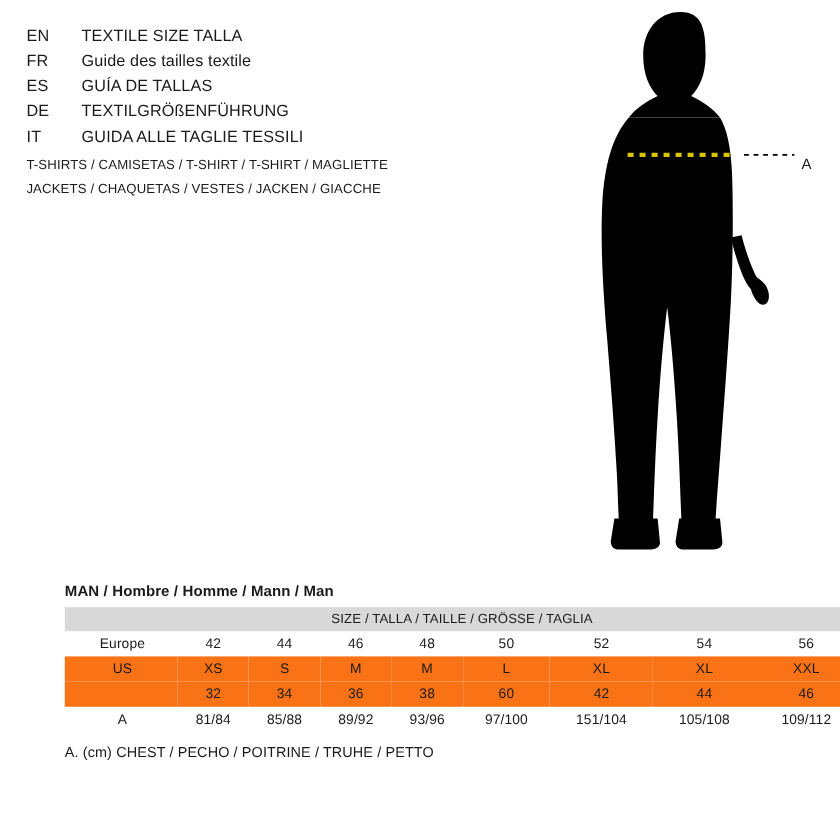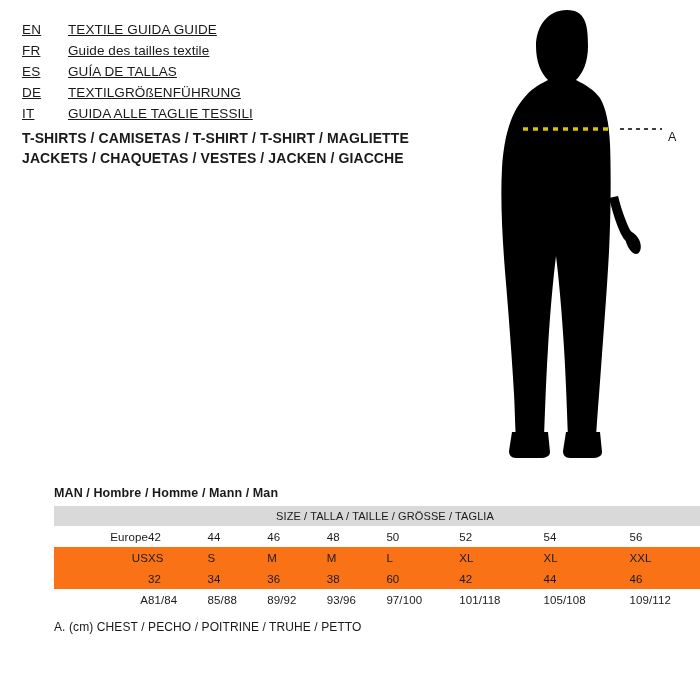--- a/index.html
+++ b/index.html
@@ -20,21 +20,20 @@
     width: 700px;
     height: 700px;
   }
 
   
   .lang-block {
     position: absolute;
     left: 22px;
     top: 22px;
     width: 430px;
-    text-decoration: underline;
   }
   .lang-row {
     display: flex;
     align-items: baseline;
     height: 21px;
   }
   .lang-code {
     width: 46px;
     font-size: 13.5px;
     letter-spacing: 0.2px;
@@ -45,22 +44,22 @@
   }
 
   
   .cat-block {
     position: absolute;
     left: 22px;
     top: 128px;
     width: 460px;
   }
   .cat-line {
-    font-size: 14px;
-    font-weight: bold;
+    font-size: 11px;
+    font-weight: normal;
     letter-spacing: 0.1px;
     line-height: 20px;
     white-space: nowrap;
   }
 
   
   .figure-wrap {
     position: absolute;
     left: 470px;
     top: 8px;
@@ -93,53 +92,54 @@
     margin-bottom: 6px;
   }
   table.size-table {
     border-collapse: collapse;
     width: 660px;
     font-size: 11.5px;
   }
   table.size-table td {
     padding: 2px 0 2px 0;
     height: 17px;
+    text-align: center;
     letter-spacing: 0.1px;
   }
   table.size-table tr.head-row td {
     background: #d9d9d9;
     text-align: center;
     font-size: 11px;
     padding-left: 2px;
     height: 16px;
   }
   table.size-table tr.shade td {
     background: #f97316;
   }
   table.size-table td.rowlabel {
-    text-align: right;
+    text-align: center;
     width: 92px;
     padding-left: 2px;
   }
   .footnote {
     margin-top: 10px;
     font-size: 12px;
     font-weight: normal;
     letter-spacing: 0.1px;
   }
 </style>
 </head>
 <body>
 
 <div class="page">
 
   <div class="lang-block">
     <div class="lang-row">
       <span class="lang-code">EN</span>
-      <span class="lang-text">TEXTILE GUIDA GUIDE</span>
+      <span class="lang-text">TEXTILE SIZE TALLA</span>
     </div>
     <div class="lang-row">
       <span class="lang-code">FR</span>
       <span class="lang-text">Guide des tailles textile</span>
     </div>
     <div class="lang-row">
       <span class="lang-code">ES</span>
       <span class="lang-text">GUÍA DE TALLAS</span>
     </div>
     <div class="lang-row">
@@ -218,21 +218,21 @@
         <td>44</td>
         <td>46</td>
       </tr>
       <tr>
         <td class="rowlabel">A</td>
         <td>81/84</td>
         <td>85/88</td>
         <td>89/92</td>
         <td>93/96</td>
         <td>97/100</td>
-        <td>101/118</td>
+        <td>151/104</td>
         <td>105/108</td>
         <td>109/112</td>
       </tr>
     </tbody>
       </table>
     <div class="footnote">A. (cm) CHEST / PECHO / POITRINE / TRUHE / PETTO</div>
   </div>
 
 </div>
 

